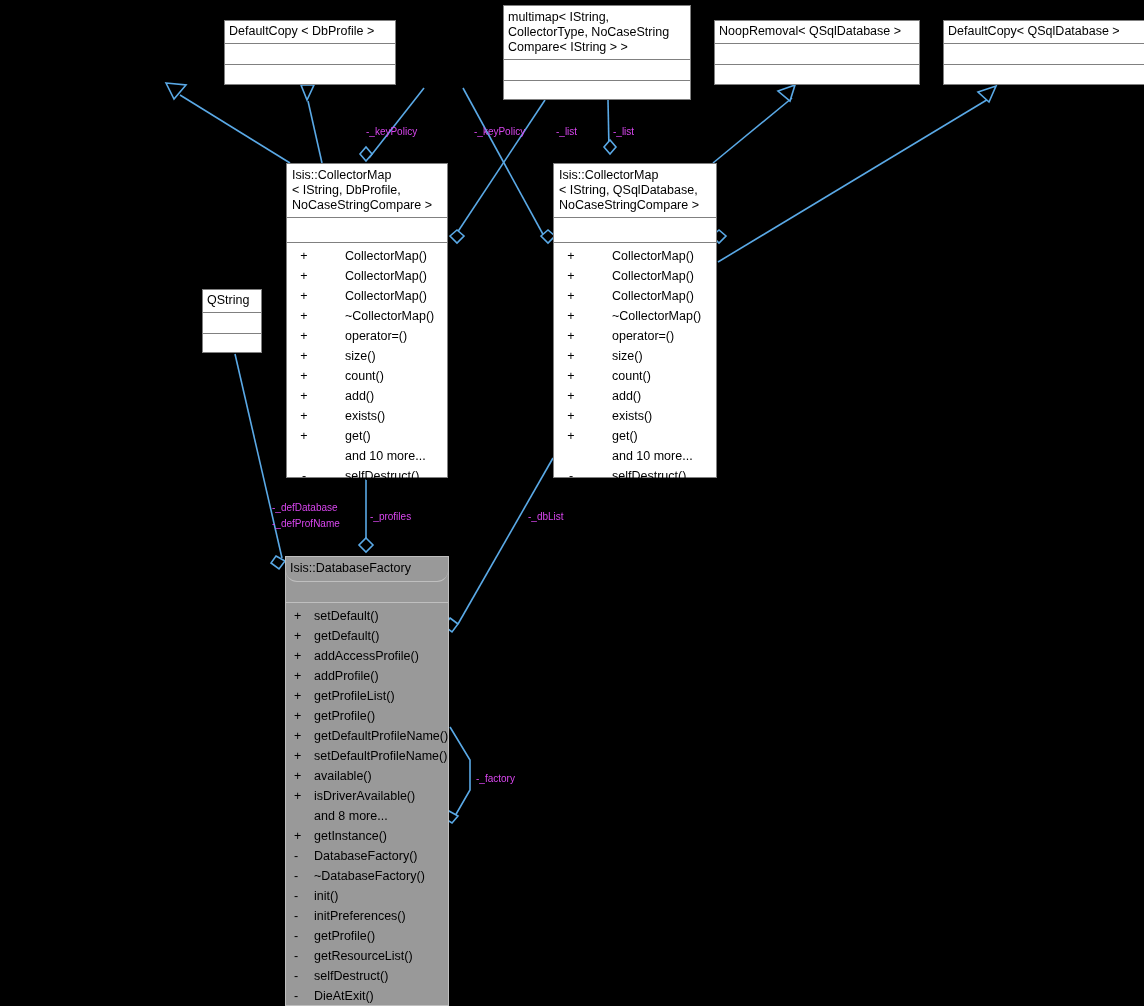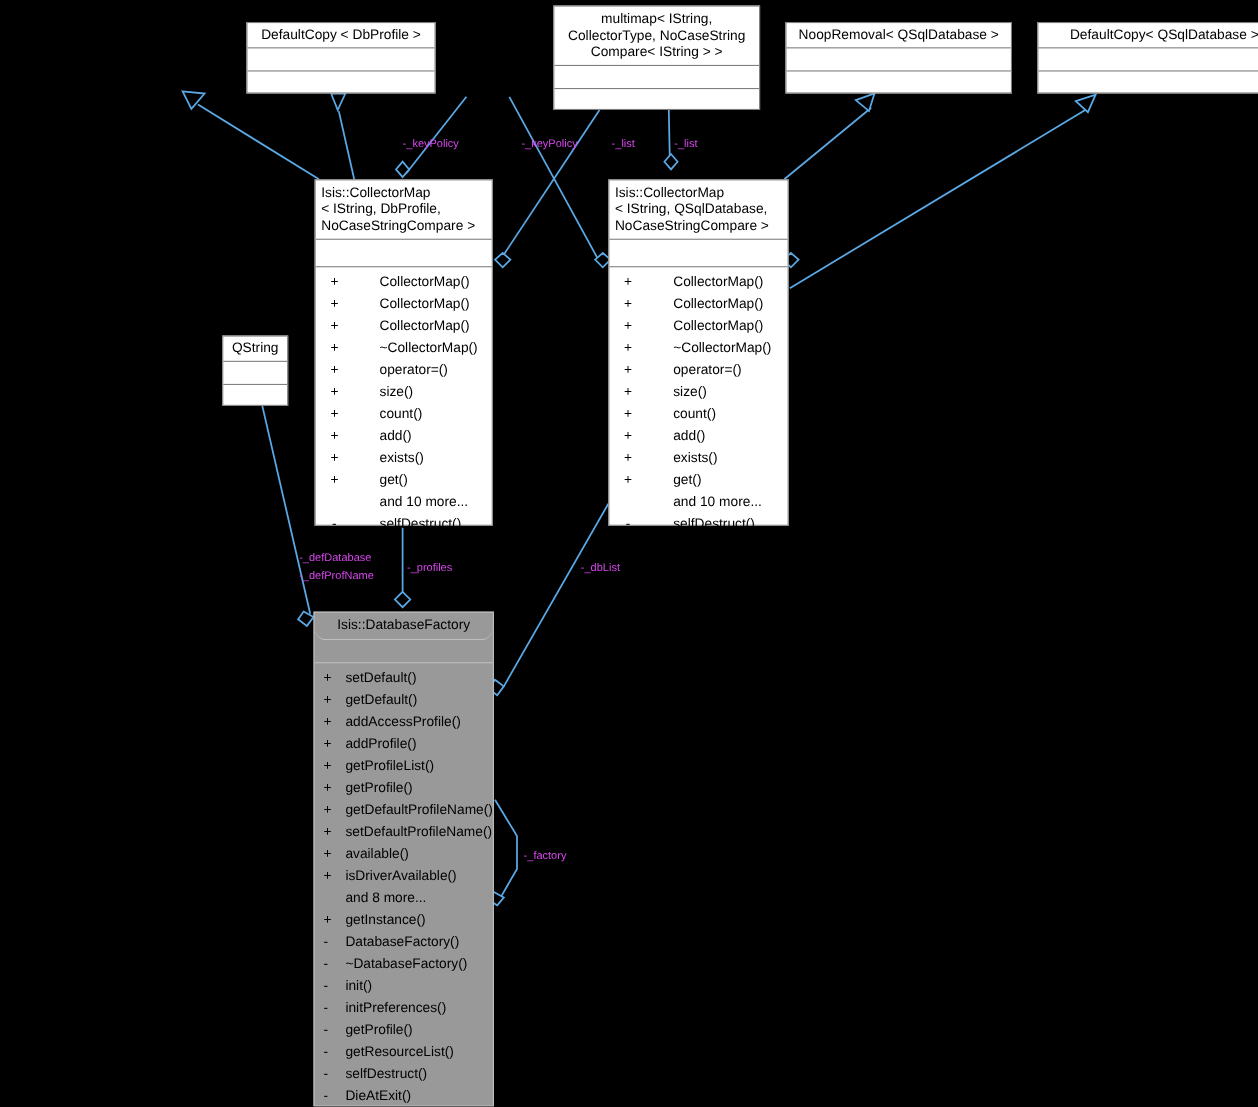--- a/index.html
+++ b/index.html
@@ -8,21 +8,21 @@
 
   #canvas{position:absolute;left:0;top:0;width:1144px;height:1006px;}
 
   svg.edges{position:absolute;left:0;top:0;width:1144px;height:1006px;
             pointer-events:none;}
 
   .node{position:absolute;box-sizing:border-box;border:1px solid #808080;
         background:#ffffff;color:#000000;}
   .node.filled{background:#999999;border:1px solid #bfbfbf;}
 
-  .title{font-size:12.5px;line-height:14.5px;text-align:center;
+  .title{font-size:12.5px;line-height:14.5px;
          padding:3px 4px 4px 4px;border-bottom:1px solid #808080;}
   .title.lefty{text-align:left;padding-left:6px;}
   .attrs{border-bottom:1px solid #808080;}
   .ops{padding:0;}
 
   .mrow{font-size:12.5px;line-height:20px;height:20px;white-space:nowrap;
         display:block;}
   .mrow .vis{display:inline-block;width:30px;text-align:center;}
   .mrow .nm{display:inline-block;}
 
@@ -159,21 +159,21 @@
       <span class="mrow"><span class="vis">+</span><span class="nm">size()</span></span>
       <span class="mrow"><span class="vis">+</span><span class="nm">count()</span></span>
       <span class="mrow"><span class="vis">+</span><span class="nm">add()</span></span>
       <span class="mrow"><span class="vis">+</span><span class="nm">exists()</span></span>
       <span class="mrow"><span class="vis">+</span><span class="nm">get()</span></span>
       <span class="mrow"><span class="vis"></span><span class="nm">and 10 more...</span></span>
       <span class="mrow"><span class="vis">-</span><span class="nm">selfDestruct()</span></span>
     </div>
   </div>
 
-  <div class="node" style="left:202px;top:305px;width:60px;height:64px;">
+  <div class="node" style="left:202px;top:289px;width:60px;height:64px;">
     <div class="title">QString</div>
     <div class="attrs" style="height:20px;"></div>
     <div class="ops" style="height:21px;"></div>
   </div>
 
   <div class="node filled df" style="left:285px;top:556px;width:164px;height:450px;">
     <div class="title" style="border-bottom:1px solid #bfbfbf;padding:4px 4px 5px 4px;border-radius:11px;">Isis::DatabaseFactory</div>
     <div class="attrs" style="height:20px;border-bottom:1px solid #bfbfbf;"></div>
     <div class="ops" style="padding-top:3px;">
       <span class="mrow"><span class="vis">+</span><span class="nm">setDefault()</span></span>

